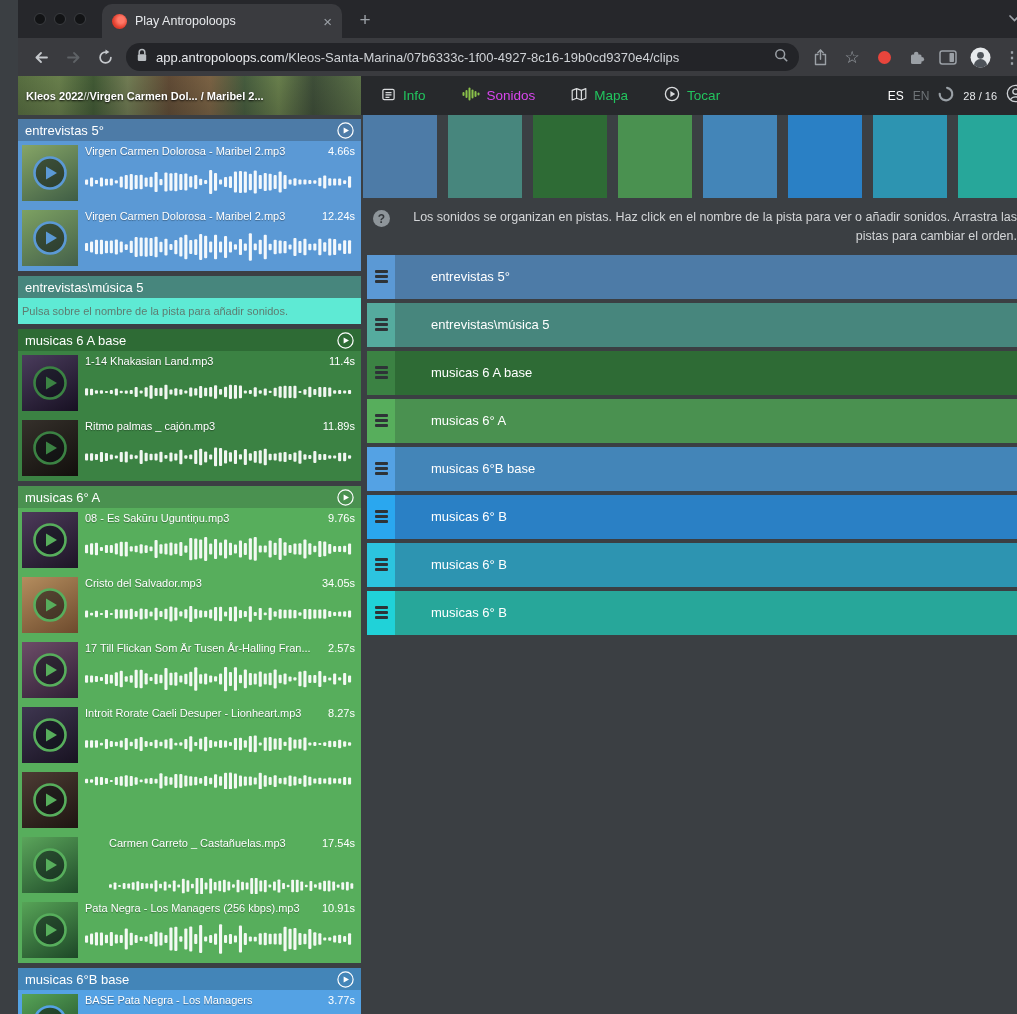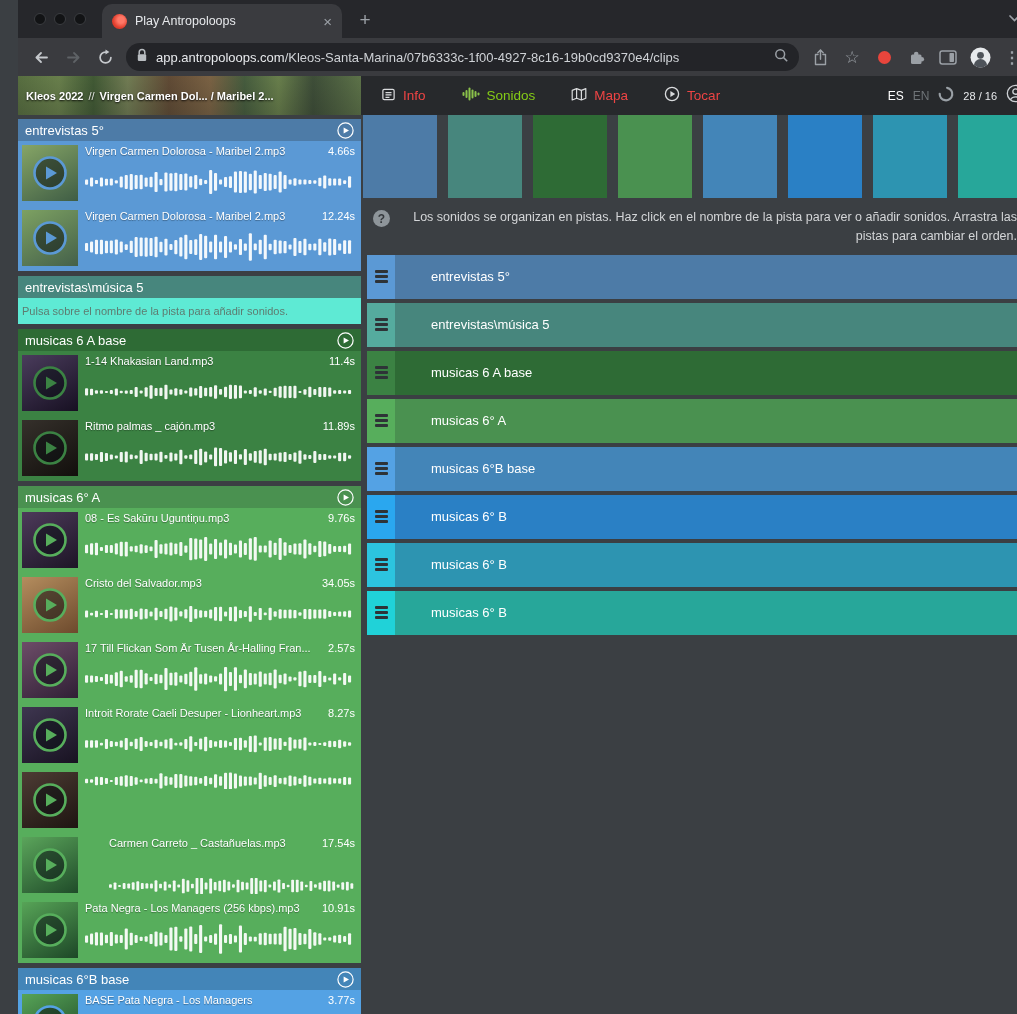--- a/index.html
+++ b/index.html
@@ -26,29 +26,29 @@
   .reddot{width:13px;height:13px;border-radius:50%;background:#e8453c;}
   .urlpill{flex:1;height:28px;background:#232428;border-radius:14px;display:flex;align-items:center;
     padding:0 10px;gap:8px;margin:0 4px;min-width:0;}
   .url{flex:1;font-size:13px;white-space:nowrap;overflow:hidden;}
   .dom{color:#e7e9ec;}
   .path{color:#cfd2d6;}
 
   
   .app{flex:1;display:flex;flex-direction:column;min-height:0;}
   .appbar{height:39px;background:#27292c;display:flex;align-items:stretch;flex-shrink:0;}
-  .crumb{width:343px;flex-shrink:0;display:flex;align-items:center;gap:5px;padding:0 8px;box-sizing:border-box;
+  .crumb{width:343px;flex-shrink:0;display:flex;align-items:center;padding:0 8px;box-sizing:border-box;
     font-size:11px;font-weight:bold;color:#fff;text-shadow:0 1px 2px rgba(0,0,0,.85);
     white-space:nowrap;overflow:hidden;cursor:pointer;
     background:linear-gradient(rgba(25,30,25,.28),rgba(25,30,25,.42)),
       linear-gradient(90deg,#6f8c4f 0,#87a45f 12%,#50703f 22%,#93a06a 32%,#7c5c40 44%,#a07c54 56%,#57744c 66%,#87a45f 76%,#4c6044 86%,#77935b 100%);}
   .sep{opacity:.85;font-weight:normal;}
   #nav{display:flex;align-items:center;gap:36px;margin-left:20px;}
-  .nav-item{display:flex;align-items:center;gap:7px;font-size:13.5px;color:#ef4444;cursor:pointer;}
-  .nav-item.active{color:#84cc16;align-items:center;}
+  .nav-item{display:flex;align-items:center;gap:7px;font-size:13.5px;color:#22c55e;cursor:pointer;}
+  .nav-item.active{color:#d946ef;align-items:center;}
   .hdr-right{margin-left:auto;display:flex;align-items:center;gap:9px;padding-right:10px;}
   .lang{font-size:12px;color:#6e7377;font-weight:normal;cursor:pointer;}
   .lang.on{color:#fff;}
   .count{font-size:11px;color:#e7e9ec;}
 
   
   .content{flex:1;display:flex;min-height:0;background:#3b3f43;text-align:right;}
   #sidebar{width:343px;flex-shrink:0;padding-top:4px;box-sizing:border-box;overflow:hidden;}
   .group{margin-bottom:5px;}
   .track-header{height:22px;display:flex;align-items:center;justify-content:space-between;

